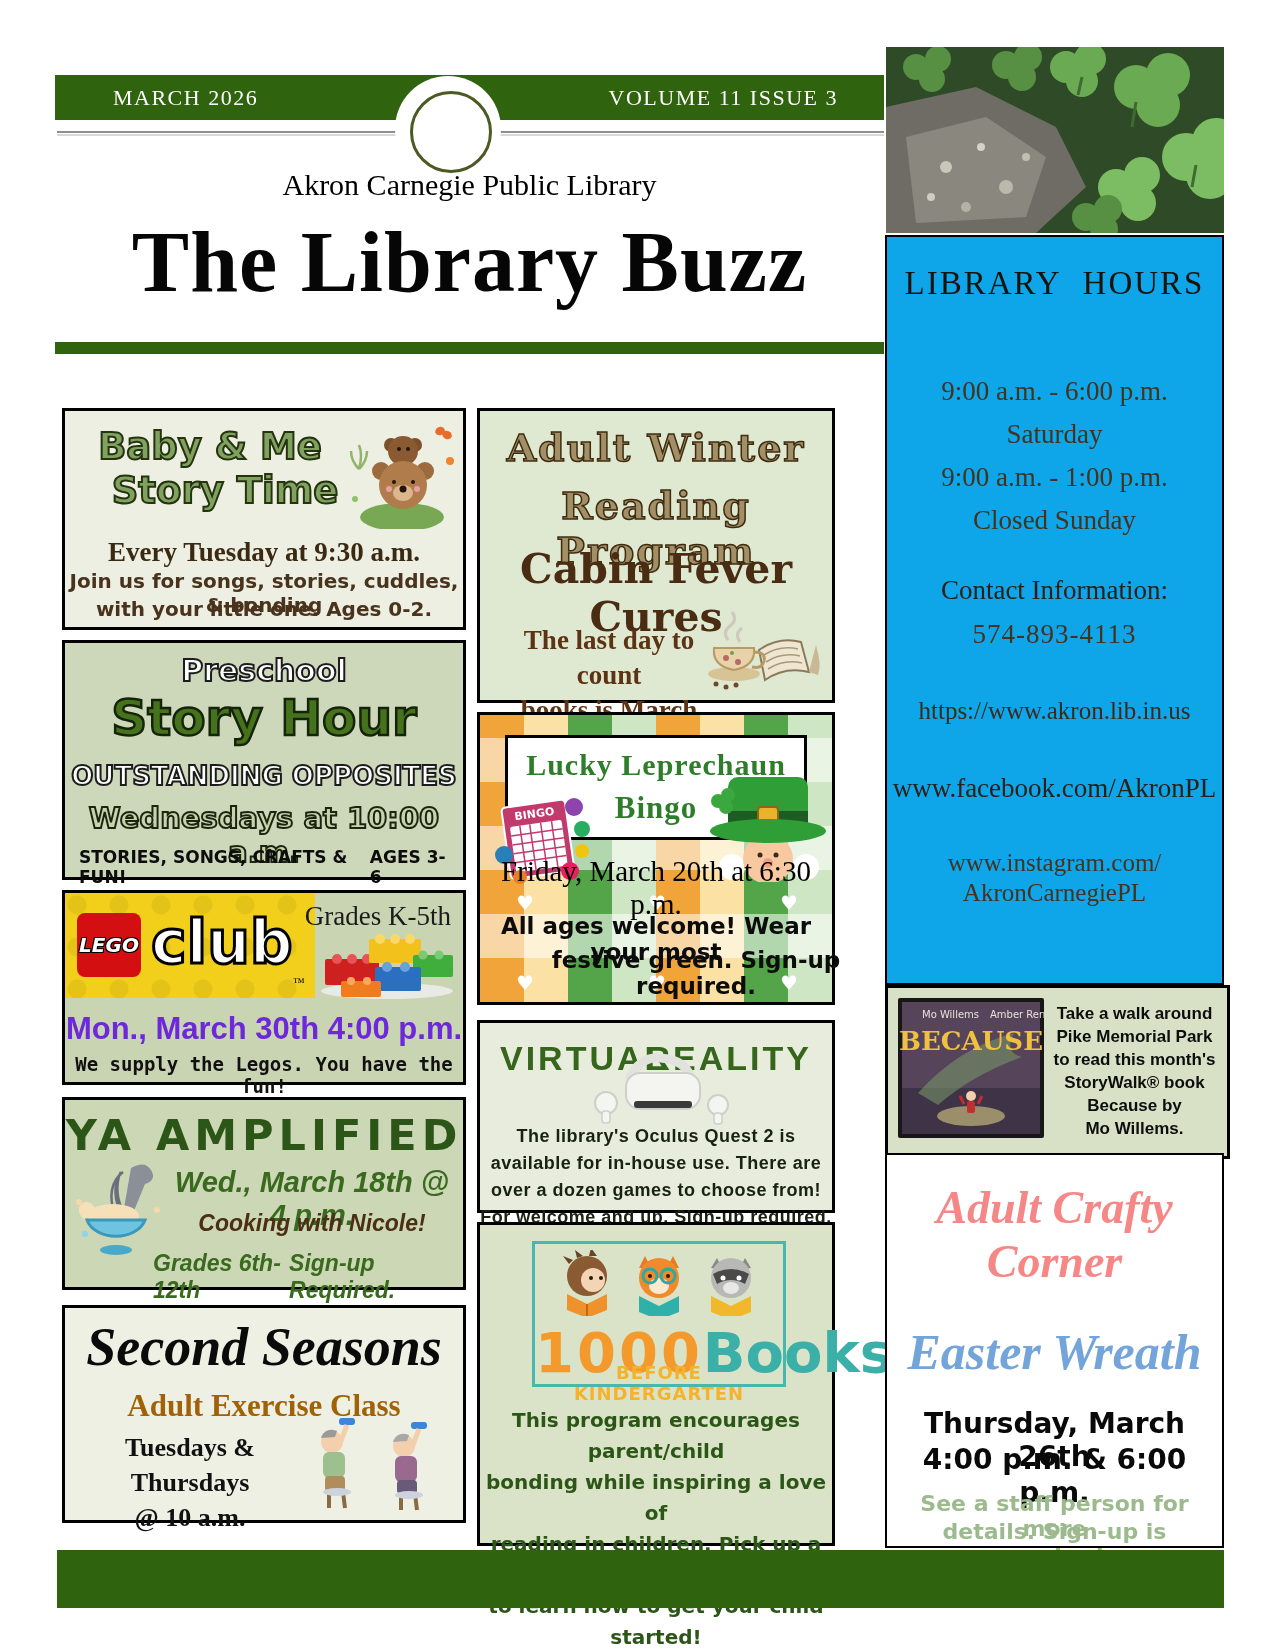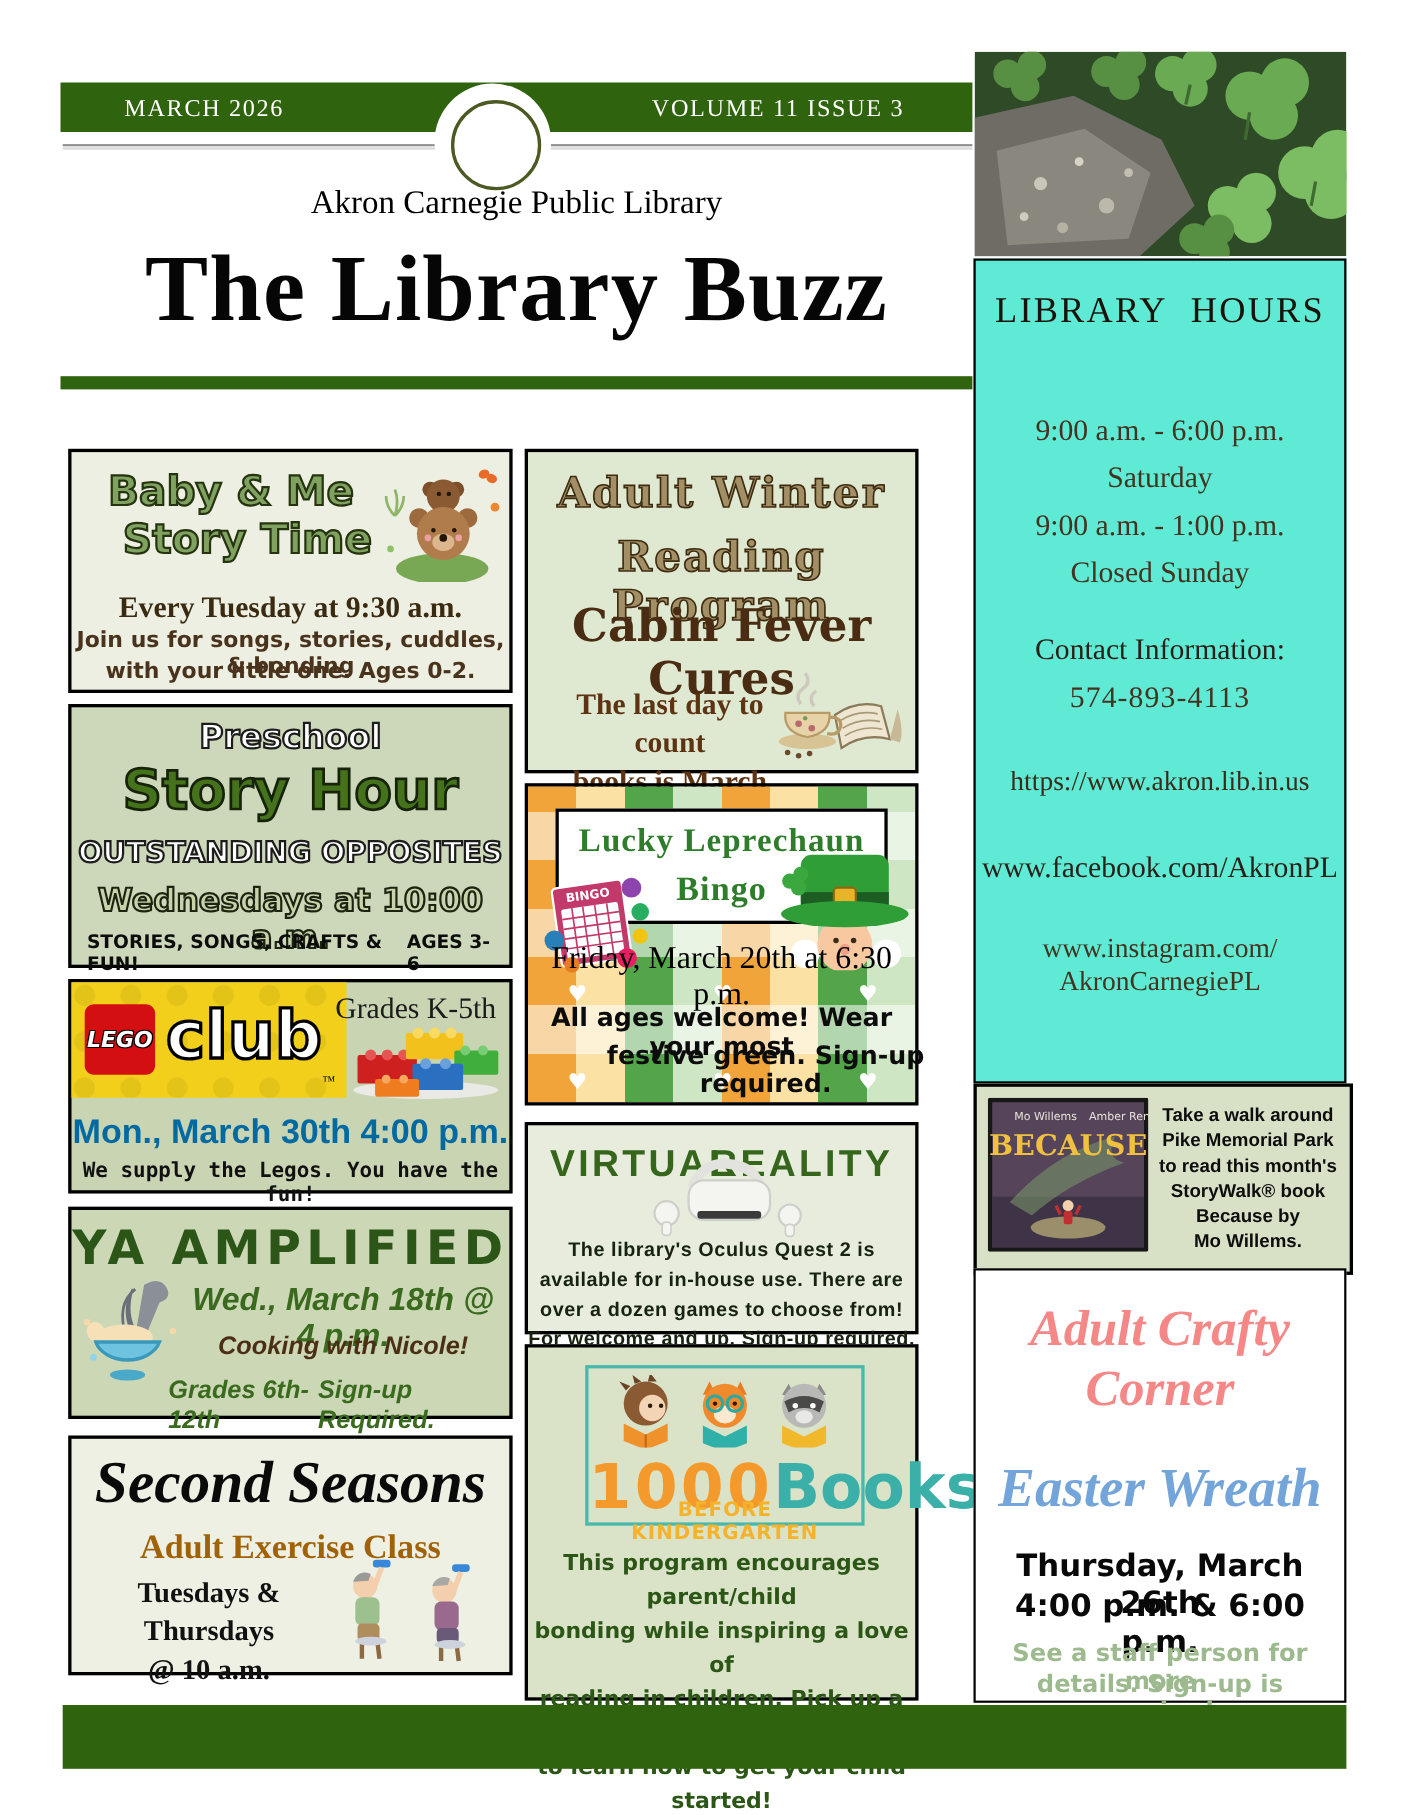--- a/index.html
+++ b/index.html
@@ -1,20 +1,20 @@
 <!DOCTYPE html>
 <html><head>
 <meta charset="utf-8">
 <style>
   html,body{margin:0;padding:0;background:#fff;}
   .page{position:relative;width:1275px;height:1650px;background:#ffffff;overflow:hidden;font-family:"Liberation Serif",serif;}
   .abs{position:absolute;}
   .ctr{text-align:center;}
   
-  .topbar{position:absolute;left:55px;top:75px;width:829px;height:45px;background:#2f630d;display:flex;justify-content:space-between;align-items:center;box-sizing:border-box;padding:0 62px 0 58px;color:#fff;font-size:22px;letter-spacing:1.5px;font-family:"Liberation Serif",serif;}
+  .topbar{position:absolute;left:55px;top:75px;width:829px;height:45px;background:#2f630d;display:flex;justify-content:space-between;align-items:center;box-sizing:border-box;padding:0 46px 0 58px;color:#fff;font-size:22px;letter-spacing:1.5px;font-family:"Liberation Serif",serif;}
   .rule{position:absolute;left:57px;top:131px;width:827px;height:2px;background:#8f8f8f;box-shadow:0 3px 0 #d8d8d8;}
   .halo{position:absolute;left:395px;top:76px;width:106px;height:106px;border-radius:50%;background:#fff;}
   .ring{position:absolute;left:410px;top:91px;width:76px;height:76px;border-radius:50%;background:#fff;border:3px solid #4a5a22;}
   .orgname{position:absolute;left:55px;top:168px;width:829px;text-align:center;font-size:30px;color:#000;}
   .masthead{position:absolute;left:55px;top:212px;width:829px;text-align:center;font-size:86px;font-weight:bold;color:#060606;letter-spacing:1px;}
   .divider{position:absolute;left:55px;top:342px;width:829px;height:12px;background:#2f630d;}
   .footerbar{position:absolute;left:57px;top:1550px;width:1167px;height:58px;background:#2f630d;}
   
   .box{position:absolute;border:3px solid #000;box-sizing:border-box;}
   .outline{-webkit-text-stroke:2px #26330f;}
@@ -48,21 +48,21 @@
   
   #vr{left:477px;top:1020px;width:358px;height:193px;background:#e7ecdd;}
   .vrt{font-family:"Liberation Sans",sans-serif;font-weight:bold;font-size:34px;color:#35661c;letter-spacing:3px;}
   .vrbody{font-family:"Liberation Sans",sans-serif;font-weight:bold;font-size:18px;color:#17230f;letter-spacing:0.5px;line-height:27px;}
   
   #books{left:477px;top:1222px;width:358px;height:324px;background:#dae3c8;}
   .bframe{position:absolute;left:52px;top:16px;width:254px;height:146px;border:3px solid #49b8ac;box-sizing:border-box;}
   .bbody{font-family:"DejaVu Sans",sans-serif;font-weight:bold;font-size:20px;color:#2b5616;line-height:31px;}
   
   #photo{position:absolute;left:886px;top:47px;width:338px;height:186px;}
-  #hours{left:885px;top:235px;width:339px;height:750px;background:#5eead4;border:2px solid #000;color:#44331f;}
+  #hours{left:885px;top:235px;width:339px;height:750px;background:#0ea5e9;border:2px solid #000;color:#44331f;}
   .hline{position:absolute;left:0;width:100%;text-align:center;font-size:27px;}
   #storywalk{left:885px;top:985px;width:339px;height:168px;background:#d8e1c6;border:3px solid #000;display:flex;}
   .swtext{font-family:"Liberation Sans",sans-serif;font-weight:bold;font-size:17px;color:#0d0d0d;line-height:23px;text-align:center;}
   #crafty{left:885px;top:1153px;width:339px;height:395px;background:#fff;border:2px solid #000;}
   .craftyt{font-style:italic;font-weight:bold;font-size:46px;color:#f58787;font-family:"Liberation Serif",serif;}
   .easter{font-style:italic;font-weight:bold;font-size:50px;color:#74a5da;font-family:"Liberation Serif",serif;}
   .cwhen{font-family:"DejaVu Sans",sans-serif;font-weight:bold;font-size:28px;color:#090909;}
   .cnote{font-family:"DejaVu Sans",sans-serif;font-weight:bold;font-size:22px;color:#9cba8e;}
 </style>
 </head>
@@ -183,21 +183,21 @@
       <rect x="96" y="22" width="40" height="22" rx="2" fill="#3fae3c"></rect>
       <circle cx="106" cy="22" r="4.5" fill="#77cc74"></circle>
         <circle cx="122" cy="22" r="4.5" fill="#77cc74"></circle>
       <rect x="58" y="34" width="46" height="24" rx="2" fill="#2a6fc0"></rect>
       <circle cx="70" cy="34" r="5" fill="#6aa0dc"></circle>
         <circle cx="88" cy="34" r="5" fill="#6aa0dc"></circle>
       <rect x="24" y="48" width="40" height="16" rx="2" fill="#ef7c1e"></rect>
       <circle cx="34" cy="48" r="4" fill="#f8a85e"></circle>
         <circle cx="50" cy="48" r="4" fill="#f8a85e"></circle>
     </svg>
-    <div class="abs ctr" style="left:0;top:118px;width:100%;font-family:'Liberation Sans',sans-serif;font-weight:bold;font-size:31px;color:#0369a1;">Mon., March 30th 4:00 p.m.</div>
+    <div class="abs ctr" style="left:0;top:118px;width:100%;font-family:'Liberation Sans',sans-serif;font-weight:bold;font-size:31px;color:#6d28d9;">Mon., March 30th 4:00 p.m.</div>
     <div class="abs ctr" style="left:0;top:160px;width:100%;font-family:'DejaVu Sans Mono',monospace;font-weight:bold;font-size:19px;color:#111;">We supply the Legos.  You have the fun!</div>
   </div>
 
   <div class="box" id="ya">
     <div class="abs ctr" style="left:0;top:10px;width:100%;font-family:'DejaVu Sans',sans-serif;font-weight:bold;font-size:43px;letter-spacing:5px;color:#2c5617;">YA AMPLIFIED</div>
     <svg class="abs" style="left:6px;top:58px;" width="100" height="105" viewBox="0 0 100 105">
       <path d="M60 10 q14 -8 20 2 q6 10 -6 14 l-14 34 l-8 -4 z" fill="#8a8f98"></path>
       <path d="M44 58 q-10 -30 8 -44 M52 60 q-14 -26 -2 -46 M58 62 q-16 -20 -10 -44" stroke="#6a707a" stroke-width="2.5" fill="none"></path>
       <ellipse cx="42" cy="58" rx="26" ry="12" fill="#f5e0b8"></ellipse>
       <path d="M14 62 q-10 -8 -4 -16 q8 -6 14 4" fill="#f5e0b8"></path>

